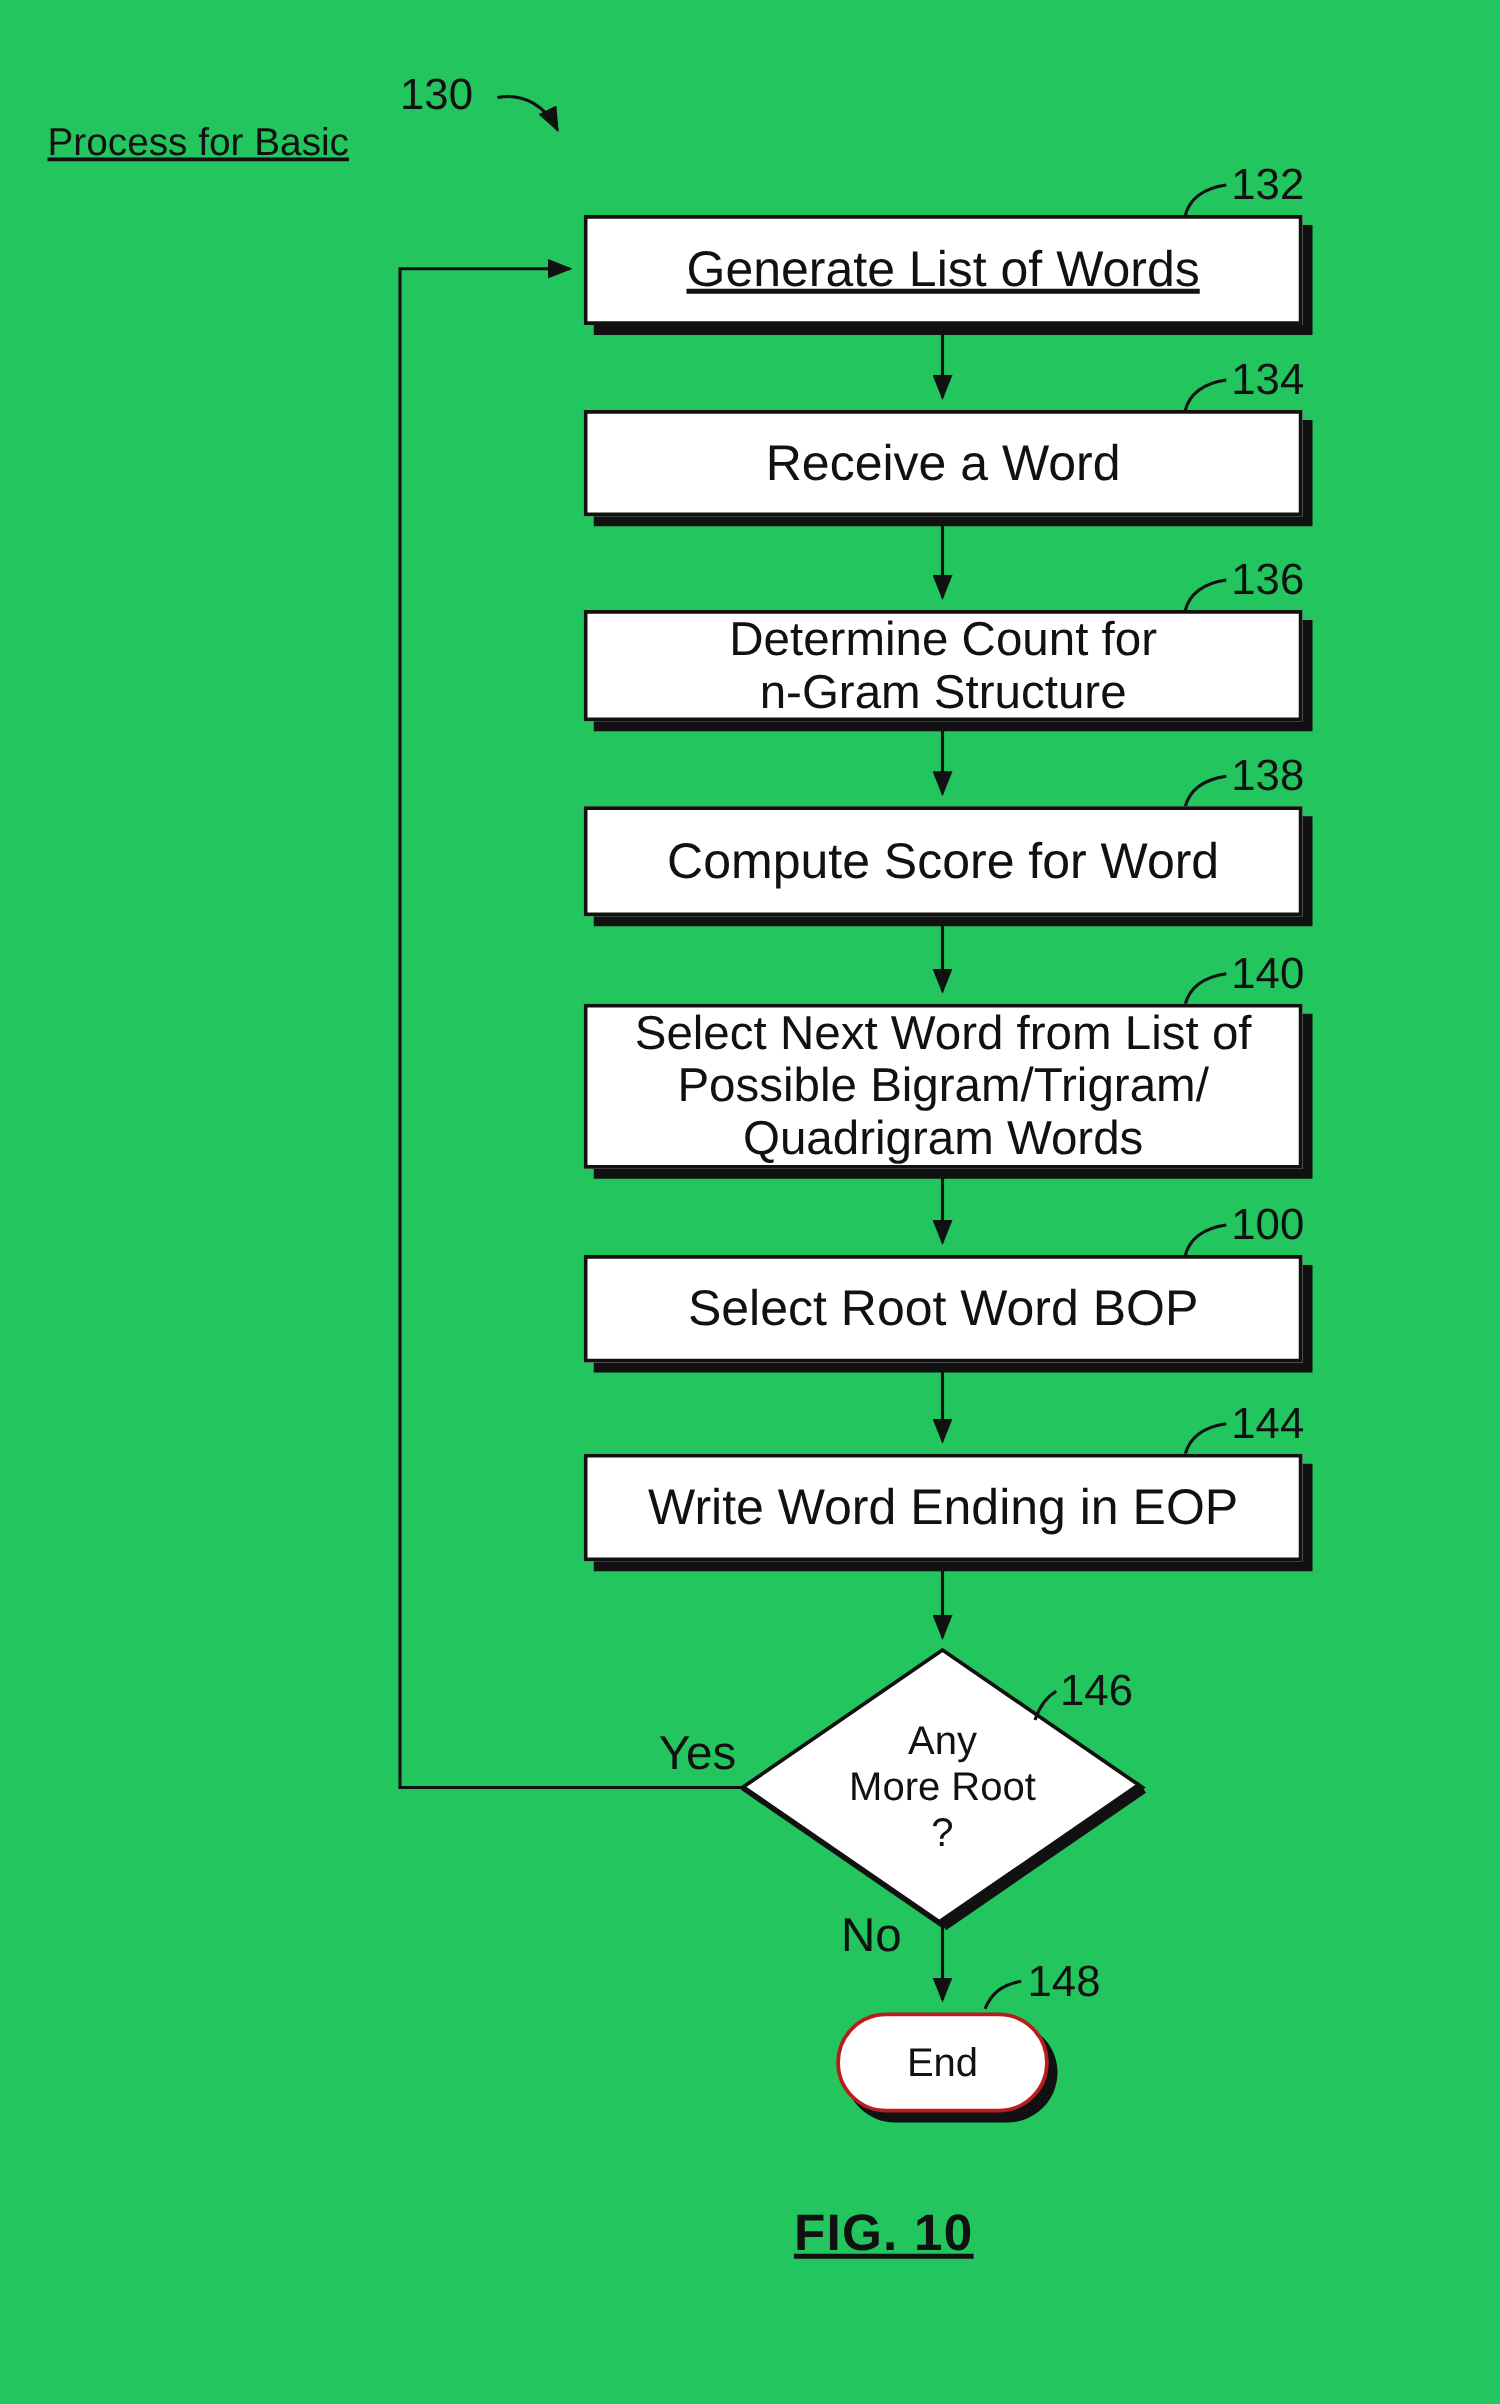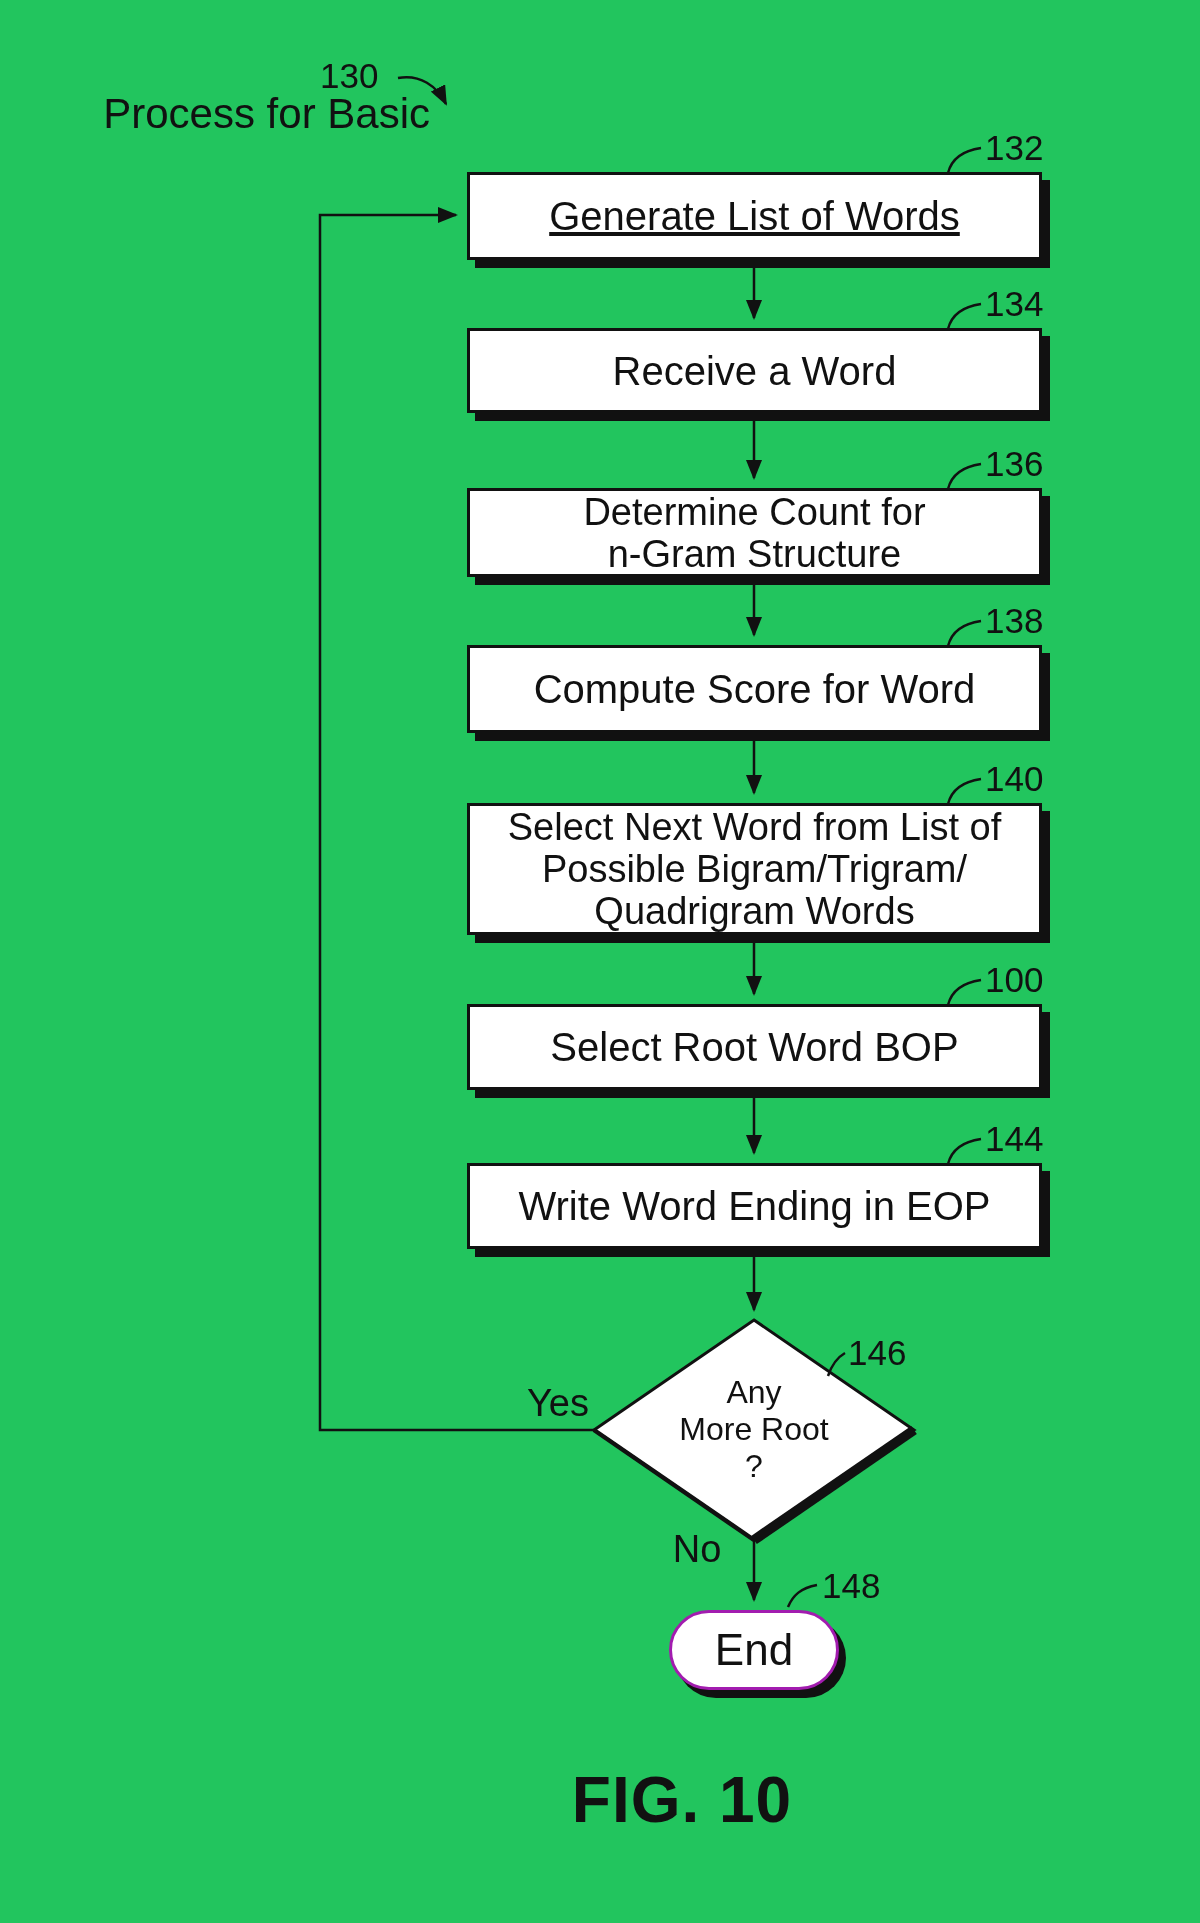--- a/index.html
+++ b/index.html
@@ -44,61 +44,63 @@
     width: 100px;
     text-align: center;
     white-space: nowrap;
   }
 
   #proc-title {
     position: absolute;
     left: 38px;
     top: 90px;
     width: 392px;
-    text-align: right;
-    font-size: 42px;
+    text-align: left;
+    font-size: 31px;
     line-height: 47px;
+    text-decoration: underline;
   }
 
   #diamond-text {
     position: absolute;
     left: 594px;
     top: 1374px;
     width: 320px;
     text-align: center;
     font-size: 32px;
     line-height: 37px;
   }
 
   #end-node {
     position: absolute;
     left: 669px;
     top: 1610px;
     width: 170px;
     height: 80px;
     box-sizing: border-box;
     background: #fff;
-    border: 3px solid #a21caf;
+    border: 3px solid #b91c1c;
     border-radius: 42px;
     box-shadow: 7px 8px 0 0 #111;
     display: flex;
     align-items: center;
     justify-content: center;
-    font-size: 44px;
+    font-size: 32px;
   }
 
   #fig-caption {
     position: absolute;
-    left: 557px;
+    left: 582px;
     top: 1763px;
     width: 250px;
     text-align: center;
-    font-size: 64px;
+    font-size: 41px;
     font-weight: 700;
     letter-spacing: 1px;
+    text-decoration: underline;
   }
 </style>
 </head>
 <body>
 
 <div id="stage">
 
   <svg class="layer" viewBox="0 0 1200 1923" fill="none" stroke="#111" stroke-width="2.5">
     <defs>
       <marker id="ah" viewBox="0 0 10 8" refX="9" refY="4" markerWidth="8" markerHeight="6.4" orient="auto-start-reverse">

